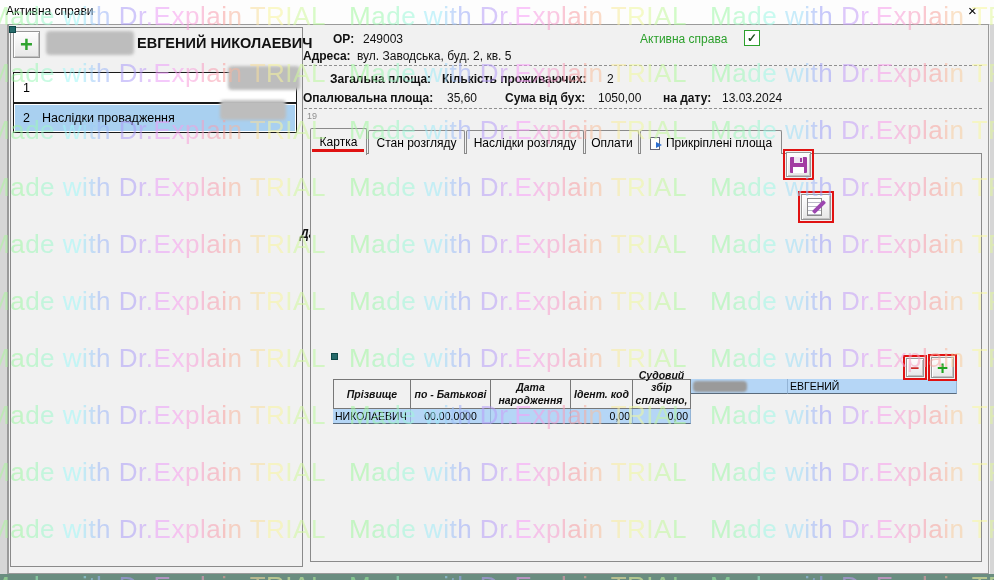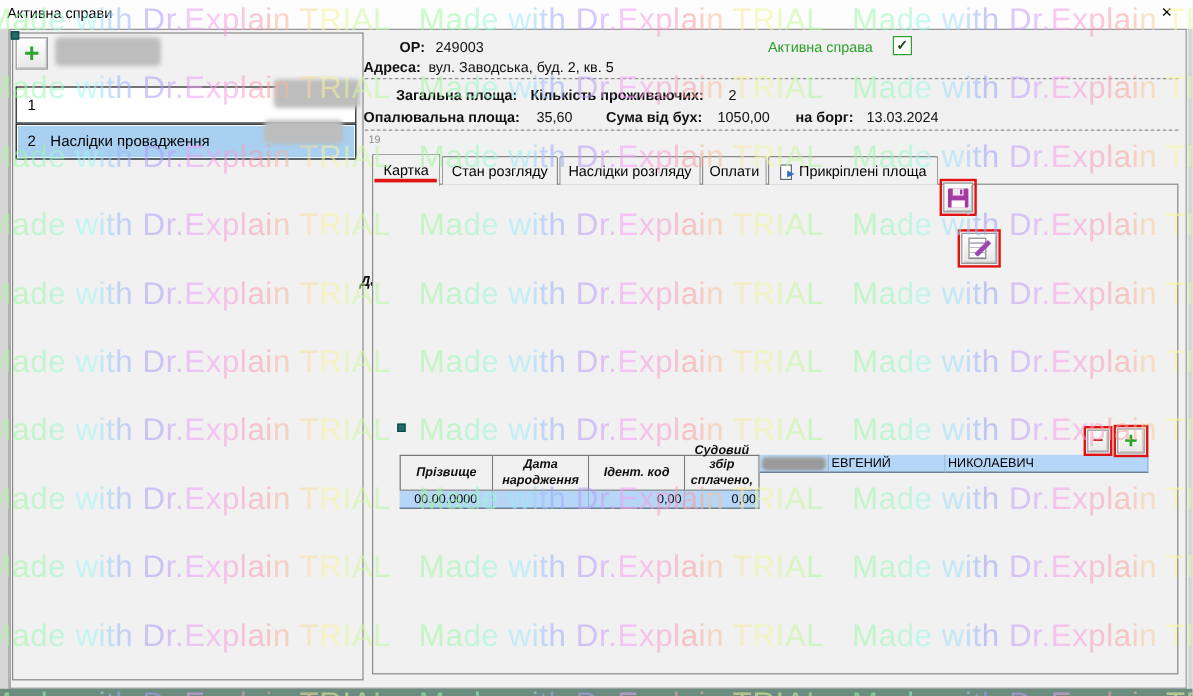--- a/index.html
+++ b/index.html
@@ -66,20 +66,21 @@
   <div class="sidestrip" style="left:0;top:24px;width:7px;height:556px;border-right:1px solid #9a9a9a;"></div>
   <div class="sidestrip" style="left:990px;top:24px;width:4px;height:556px;"></div>
   <div class="bottomstrip"></div>
 
   <div class="panelbox" style="left:10px;top:27px;width:293px;height:540px;"></div>
   <div class="corner-sq" style="left:9px;top:26px;"></div>
   <div class="btn3d" style="left:13px;top:31px;width:27px;height:27px;cursor:pointer;">
     <span class="glyph-btn" style="font-size:22px;color:#2fa32f;line-height:20px;">+</span>
   </div>
   <div class="blob" style="left:46px;top:31px;width:88px;height:24px;"></div>
+  <div class="lbl b" style="left:137px;top:35px;font-size:14.5px;">ЕВГЕНИЙ НИКОЛАЕВИЧ</div>
 
   <div class="stage-item" style="left:13px;top:72px;width:284px;height:31px;background:#fff;">
     <span style="padding-left:9px;">1</span>
   </div>
   <div class="blob" style="left:228px;top:66px;width:72px;height:24px;"></div>
 
   <div class="stage-item" style="left:13px;top:103px;width:284px;height:30px;background:#a9d0f0;">
     <span style="padding-left:9px;">2</span>
     <span style="padding-left:12px;">Наслідки провадження</span>
   </div>
@@ -96,21 +97,21 @@
   <div class="dash" style="left:304px;top:65px;width:678px;"></div>
 
   <div class="lbl b" style="left:330px;top:72px;">Загальна площа:</div>
   <div class="lbl b" style="left:442px;top:72px;">Кількість проживаючих:</div>
   <div class="lbl" style="left:607px;top:72px;">2</div>
 
   <div class="lbl b" style="left:303px;top:91px;">Опалювальна площа:</div>
   <div class="lbl" style="left:447px;top:91px;">35,60</div>
   <div class="lbl b" style="left:505px;top:91px;">Сума від бух:</div>
   <div class="lbl" style="left:598px;top:91px;">1050,00</div>
-  <div class="lbl b" style="left:663px;top:91px;">на борг:</div>
+  <div class="lbl b" style="left:663px;top:91px;">на дату:</div>
   <div class="lbl" style="left:722px;top:91px;">13.03.2024</div>
   <div class="dash" style="left:304px;top:108px;width:678px;"></div>
 
   <div class="lbl gray" style="left:307px;top:111px;font-size:9px;">19</div>
 
   <div class="tab active" style="left:310px;width:57px;">
     <span>Картка</span>
   </div>
   <div class="tab" style="left:368px;width:97px;">
     <span>Стан розгляду</span>
@@ -203,20 +204,21 @@
     </div>
   </div>
   <div class="ann" style="left:928px;top:354px;width:29px;height:27px;">
     <div class="btn3d" style="left:1px;top:1px;width:23px;height:21px;cursor:pointer;">
       <span class="glyph-btn" style="color:#1fa51f;font-size:19px;line-height:16px;">+</span>
     </div>
   </div>
 
   <div class="tbl" style="left:333px;top:379px;">
     <div class="th">Прізвище</div>
+    <div class="th">по - Батькові</div>
     <div class="th">Дата
 народження</div>
     <div class="th">Ідент. код</div>
     <div class="th">Судовий збір
 сплачено, грн.</div>
 
     <div class="td">
       <span class="blob" style="position:relative;display:inline-block;left:0;top:0;width:54px;height:11px;background:#9a9a9a;filter:blur(1.2px);"></span>
     </div>
     <div class="td">ЕВГЕНИЙ</div>

